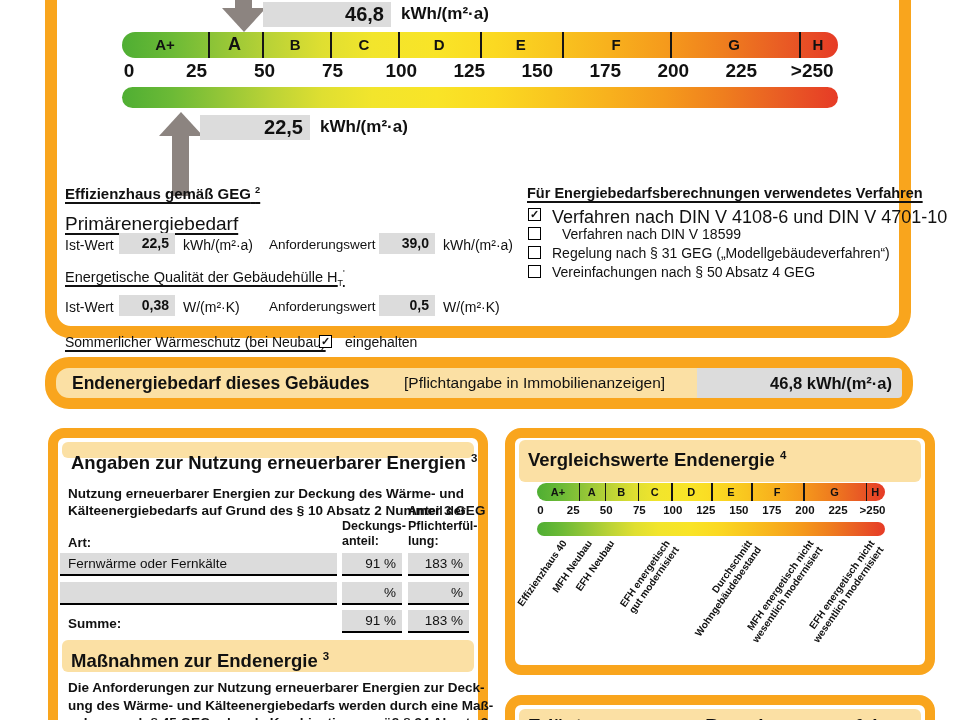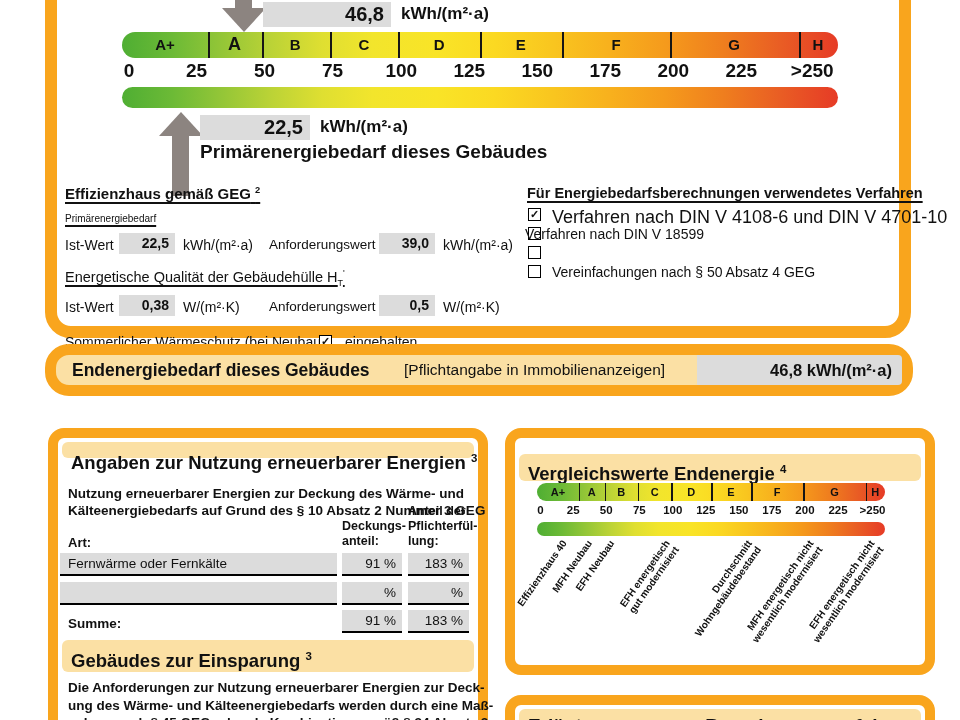--- a/index.html
+++ b/index.html
@@ -17,21 +17,21 @@
   }
   .abs{position:absolute}
   .b{font-weight:bold}
   .nw{white-space:nowrap}
   .u{text-decoration:underline;text-underline-offset:3px;text-decoration-thickness:1.5px}
   sup{font-size:62%;vertical-align:super;font-weight:inherit}
   sub{font-size:62%;vertical-align:sub;font-weight:inherit}
 
   .panel{position:absolute;background:#fff;border:10px solid var(--frame-orange)}
   .main-panel{left:45px;top:-60px;width:866px;height:398px;border-width:12px;border-radius:26px}
-  .final-bar{left:45px;top:344px;width:868px;height:52px;border-width:11px;border-radius:24px;background:var(--banner-cream)}
+  .final-bar{left:45px;top:357px;width:868px;height:52px;border-width:11px;border-radius:24px;background:var(--banner-cream)}
   .left-col{left:48px;top:428px;width:440px;height:330px;border-radius:16px}
   .right-col{left:505px;top:428px;width:430px;height:247px;border-radius:16px}
   .explain-panel{left:505px;top:695px;width:430px;height:70px;border-radius:16px}
 
   .banner{position:absolute;left:4px;right:4px;background:var(--banner-cream);border-radius:6px;
           font-weight:bold;font-size:18.5px;line-height:32px;padding-left:9px;white-space:nowrap}
 
   .energy-gradient{background:linear-gradient(90deg,#4fae33 0%,#6cba36 7%,#94c637 14%,#bcd336 21%,
      #dfdf31 28%,#f2e52c 35%,#f9e427 44%,#fbd922 52%,#f9c61f 60%,#f8b11d 68%,#f59a1c 76%,
      #ef7e1e 84%,#e95d24 92%,#e63b26 100%)}
@@ -109,26 +109,25 @@
       <span class="tk" style="left:86.5%">225</span>
       <span class="tk" style="left:96.4%">&gt;250</span>
     </div>
 
     <div class="abs gbar energy-gradient" style="left:65px;top:135px;width:716px;height:21px"></div>
 
     <div class="abs tri-up" style="left:102px;top:160px"></div>
     <div class="abs shaft" style="left:115px;top:184px;width:17px;height:60px"></div>
     <div class="abs valbox" style="left:143px;top:163px;width:110px;height:25px;font-size:20px;line-height:25px;padding-right:7px">22,5</div>
     <span class="abs b nw" style="left:263px;top:165px;font-size:17px">kWh/(m²·a)</span>
-    <div class="abs b nw" style="left:143px;top:189px;font-size:19px">Primärenergiebedarf dieses Gebäudes</div>
 
     <div class="abs b u nw" style="left:8px;top:233px;font-size:15px">
       <span>Effizienzhaus gemäß GEG</span>&nbsp;<sup>2</sup>
     </div>
-    <div class="abs u nw" style="left:8px;top:261px;font-size:10px">Primärenergiebedarf</div>
+    <div class="abs u nw" style="left:8px;top:261px;font-size:19px">Primärenergiebedarf</div>
 
     <span class="abs nw" style="left:8px;top:285px;font-size:14px">Ist-Wert</span>
     <div class="abs valbox" style="left:62px;top:281px;width:56px;height:21px;font-size:14px;line-height:21px;padding-right:6px">22,5</div>
     <span class="abs nw" style="left:126px;top:285px;font-size:14px">kWh/(m²·a)</span>
     <span class="abs nw" style="left:212px;top:285px;font-size:13.5px">Anforderungswert</span>
     <div class="abs valbox" style="left:322px;top:281px;width:56px;height:21px;font-size:14px;line-height:21px;padding-right:6px">39,0</div>
     <span class="abs nw" style="left:386px;top:285px;font-size:14px">kWh/(m²·a)</span>
 
     <div class="abs u nw" style="left:8px;top:316px;font-size:14.5px">
       <span>Energetische Qualität der Gebäudehülle H</span><sub>T</sub><sup>'</sup>
@@ -142,22 +141,23 @@
     <span class="abs nw" style="left:386px;top:347px;font-size:14px">W/(m²·K)</span>
 
     <span class="abs u nw" style="left:8px;top:382px;font-size:14px">Sommerlicher Wärmeschutz (bei Neubau)</span>
     <span class="cb" style="left:262px;top:383px"><span>✓</span></span>
     <span class="abs nw" style="left:288px;top:382px;font-size:14px">eingehalten</span>
 
     <div class="abs b u nw" style="left:470px;top:233px;font-size:14.5px">Für Energiebedarfsberechnungen verwendetes Verfahren</div>
     <span class="cb" style="left:471px;top:256px"><span>✓</span></span>
     <span class="abs nw" style="left:495px;top:255px;font-size:18px">Verfahren nach DIN V 4108-6 und DIN V 4701-10</span>
     <span class="cb" style="left:471px;top:275px"><span></span></span>
-    <span class="abs nw" style="left:468px;top:274px;font-size:14px">Verfahren nach DIN V 18599</span>
+    <span class="abs nw" style="left:505px;top:274px;font-size:14px">Verfahren nach DIN V 18599</span>
     <span class="cb" style="left:471px;top:294px"><span></span></span>
+    <span class="abs nw" style="left:495px;top:293px;font-size:14px">Regelung nach § 31 GEG („Modellgebäudeverfahren“)</span>
     <span class="cb" style="left:471px;top:313px"><span></span></span>
     <span class="abs nw" style="left:495px;top:312px;font-size:14px">Vereinfachungen nach § 50 Absatz 4 GEG</span>
   </div>
 
   <div class="panel final-bar">
     <span class="abs b nw" style="left:16px;top:0;font-size:17.5px;line-height:30px">Endenergiebedarf dieses Gebäudes</span>
     <span class="abs nw" style="left:348px;top:0;font-size:15.5px;line-height:30px">[Pflichtangabe in Immobilienanzeigen]</span>
     <div class="abs valbox" style="right:0;top:0;width:205px;height:30px;font-size:16.5px;line-height:30px;padding-right:10px;border-radius:0 4px 4px 0">46,8 kWh/(m²·a)</div>
   </div>
 
@@ -201,29 +201,29 @@
 
     <div class="abs b nw" style="left:10px;top:178px;font-size:13.5px">Summe:</div>
     <div class="abs tbl-line" style="left:284px;top:172px;width:60px;height:23px">
       <div class="cell num" style="height:21px">91 %</div>
       </div>
     <div class="abs tbl-line" style="left:350px;top:172px;width:61px;height:23px">
       <div class="cell num" style="height:21px">183 %</div>
       </div>
 
     <div class="banner" style="top:202px;height:32px">
-      <span>Gebäudes zur Einsparung</span>&nbsp;<sup>3</sup>
+      <span>Maßnahmen zur Endenergie</span>&nbsp;<sup>3</sup>
     </div>
     <div class="abs b nw" style="left:10px;top:242px;font-size:13.5px">Die Anforderungen zur Nutzung erneuerbarer Energien zur Deck-</div>
     <div class="abs b nw" style="left:10px;top:259.5px;font-size:13.5px">ung des Wärme- und Kälteenergiebedarfs werden durch eine Maß-</div>
     <div class="abs b nw" style="left:10px;top:277px;font-size:13.5px">nahme nach § 45 GEG oder als Kombination gemäß § 34 Absatz 2</div>
   </div>
 
   <div class="panel right-col">
-    <div class="banner" style="top:16px;height:27px;line-height:30px">
+    <div class="banner" style="top:2px;height:42px;line-height:30px">
       <span>Vergleichswerte Endenergie</span>&nbsp;<sup>4</sup>
     </div>
 
     <div class="abs band mini energy-gradient" style="left:22px;top:45px;width:348px;height:18px">
       <span class="sep" style="left:12%"></span>
       <span class="sep" style="left:19.5%"></span>
       <span class="sep" style="left:29%"></span>
       <span class="sep" style="left:38.6%"></span>
       <span class="sep" style="left:50%"></span>
       <span class="sep" style="left:61.5%"></span>

